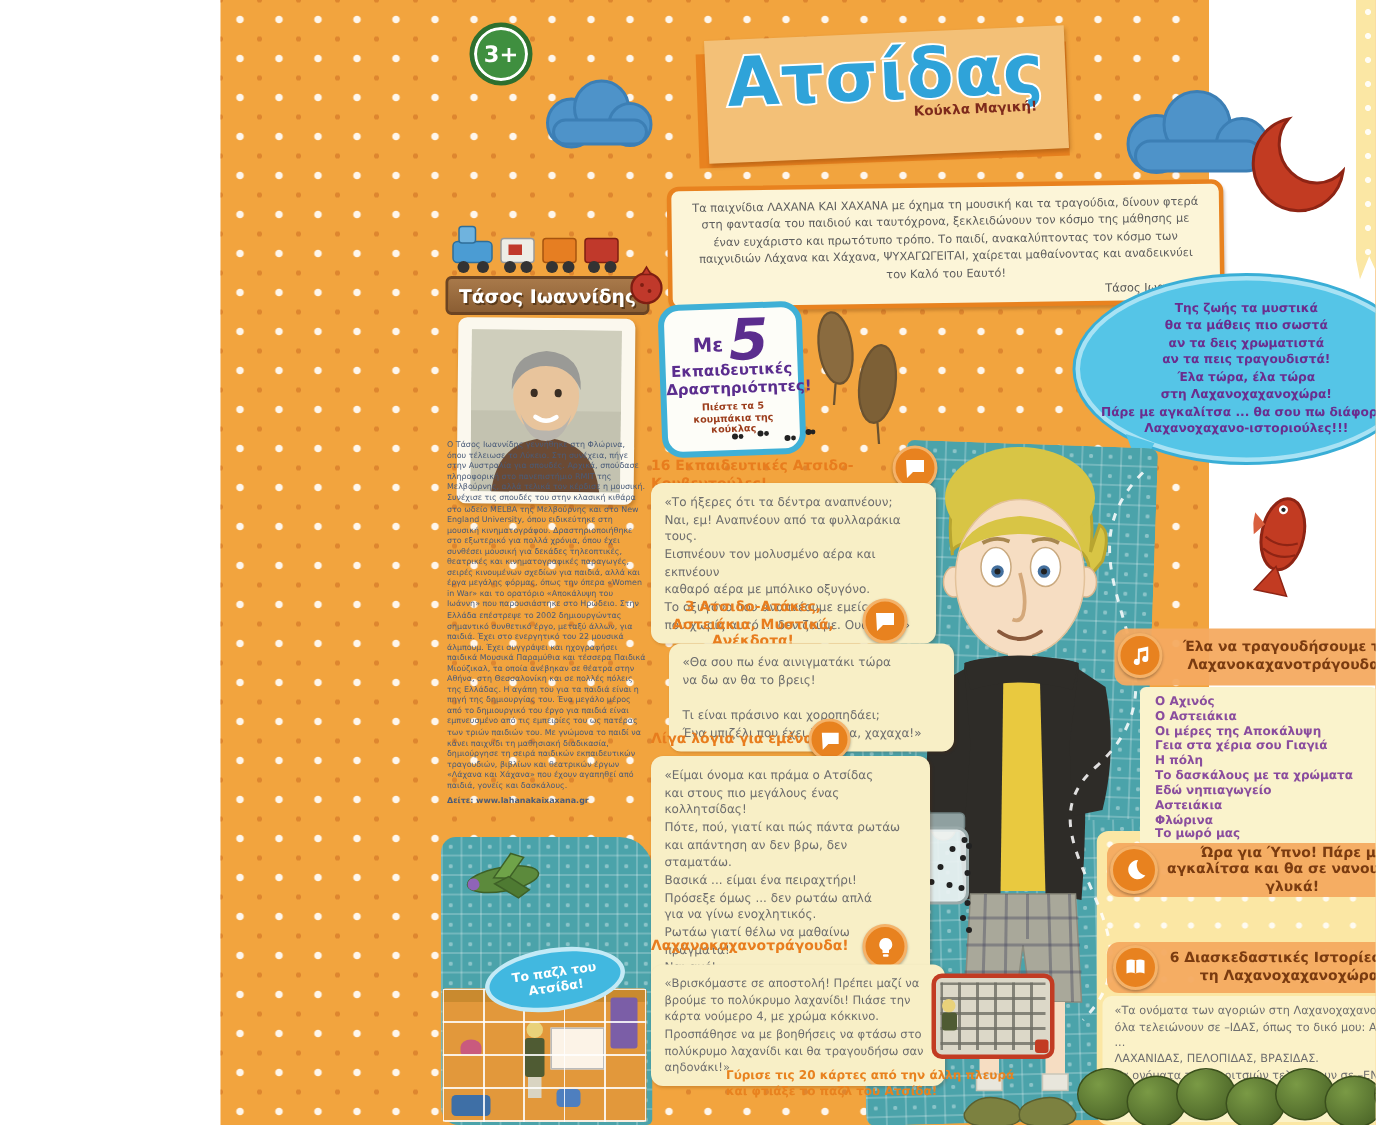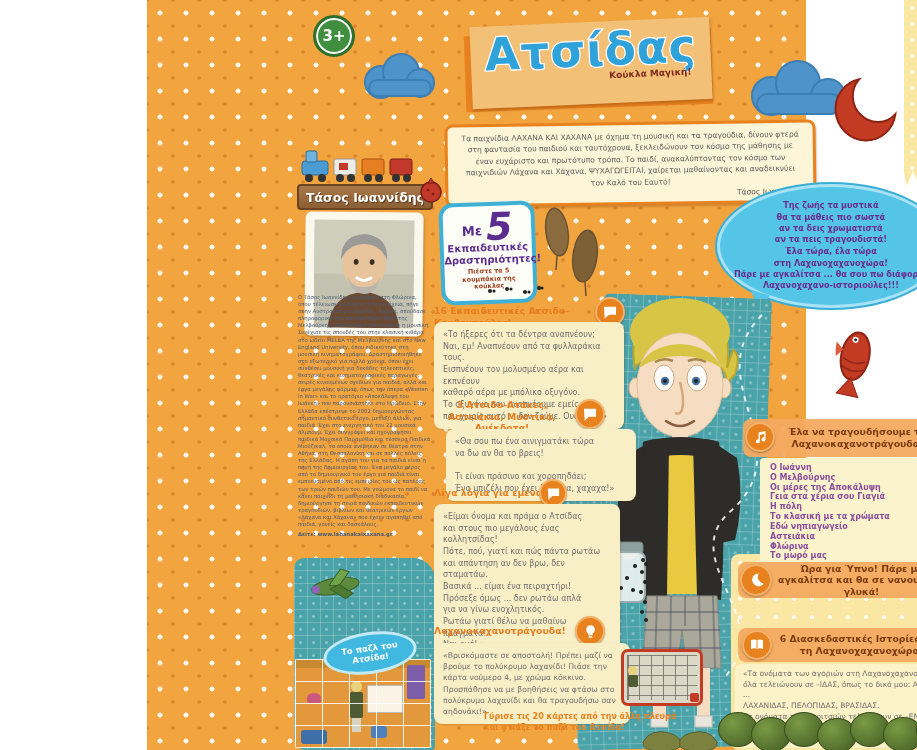--- a/index.html
+++ b/index.html
@@ -500,26 +500,26 @@
 
   <div class="band" style="left:596px;top:419px;width:201px;height:38px;">
     <div class="icon-circle" style="left:2px;top:3px;position:absolute;">
       <svg width="15" height="15" viewBox="0 0 24 24">
           <path d="M9 4l11-2.5V15a3.2 3.2 0 1 1-2.2-3V6.2L11 7.8V18a3.2 3.2 0 1 1-2.2-3z" fill="#fff"></path>
         </svg>
     </div>
     <div class="band-txt">Έλα να τραγουδήσουμε τα Λαχανοκαχανοτράγουδα!</div>
   </div>
   <div class="abs songs-box">
-      <div class="song">Ο Ιωάννη</div>
-      <div class="song">Ο Μελβούρνης</div>
+      <div class="song">Ο Αχινός</div>
+      <div class="song">Ο Αστειάκια</div>
       <div class="song">Οι μέρες της Αποκάλυψη</div>
       <div class="song">Γεια στα χέρια σου Γιαγιά</div>
       <div class="song">Η πόλη</div>
-      <div class="song">Το κλασική με τα χρώματα</div>
+      <div class="song">Το δασκάλους με τα χρώματα</div>
       <div class="song">Εδώ νηπιαγωγείο</div>
       <div class="song">Αστειάκια</div>
       <div class="song">Φλώρινα</div>
       <div class="song">Το μωρό μας</div>
     </div>
 
   <div class="band" style="left:591px;top:562px;width:219px;height:36px;">
     <div class="icon-circle" style="left:2px;top:2px;position:absolute;width:32px;height:32px;">
       <svg width="17" height="17" viewBox="0 0 24 24">
           <path d="M15 2a9 9 0 1 0 7 14.5A10 10 0 0 1 15 2z" fill="#fff"></path>

